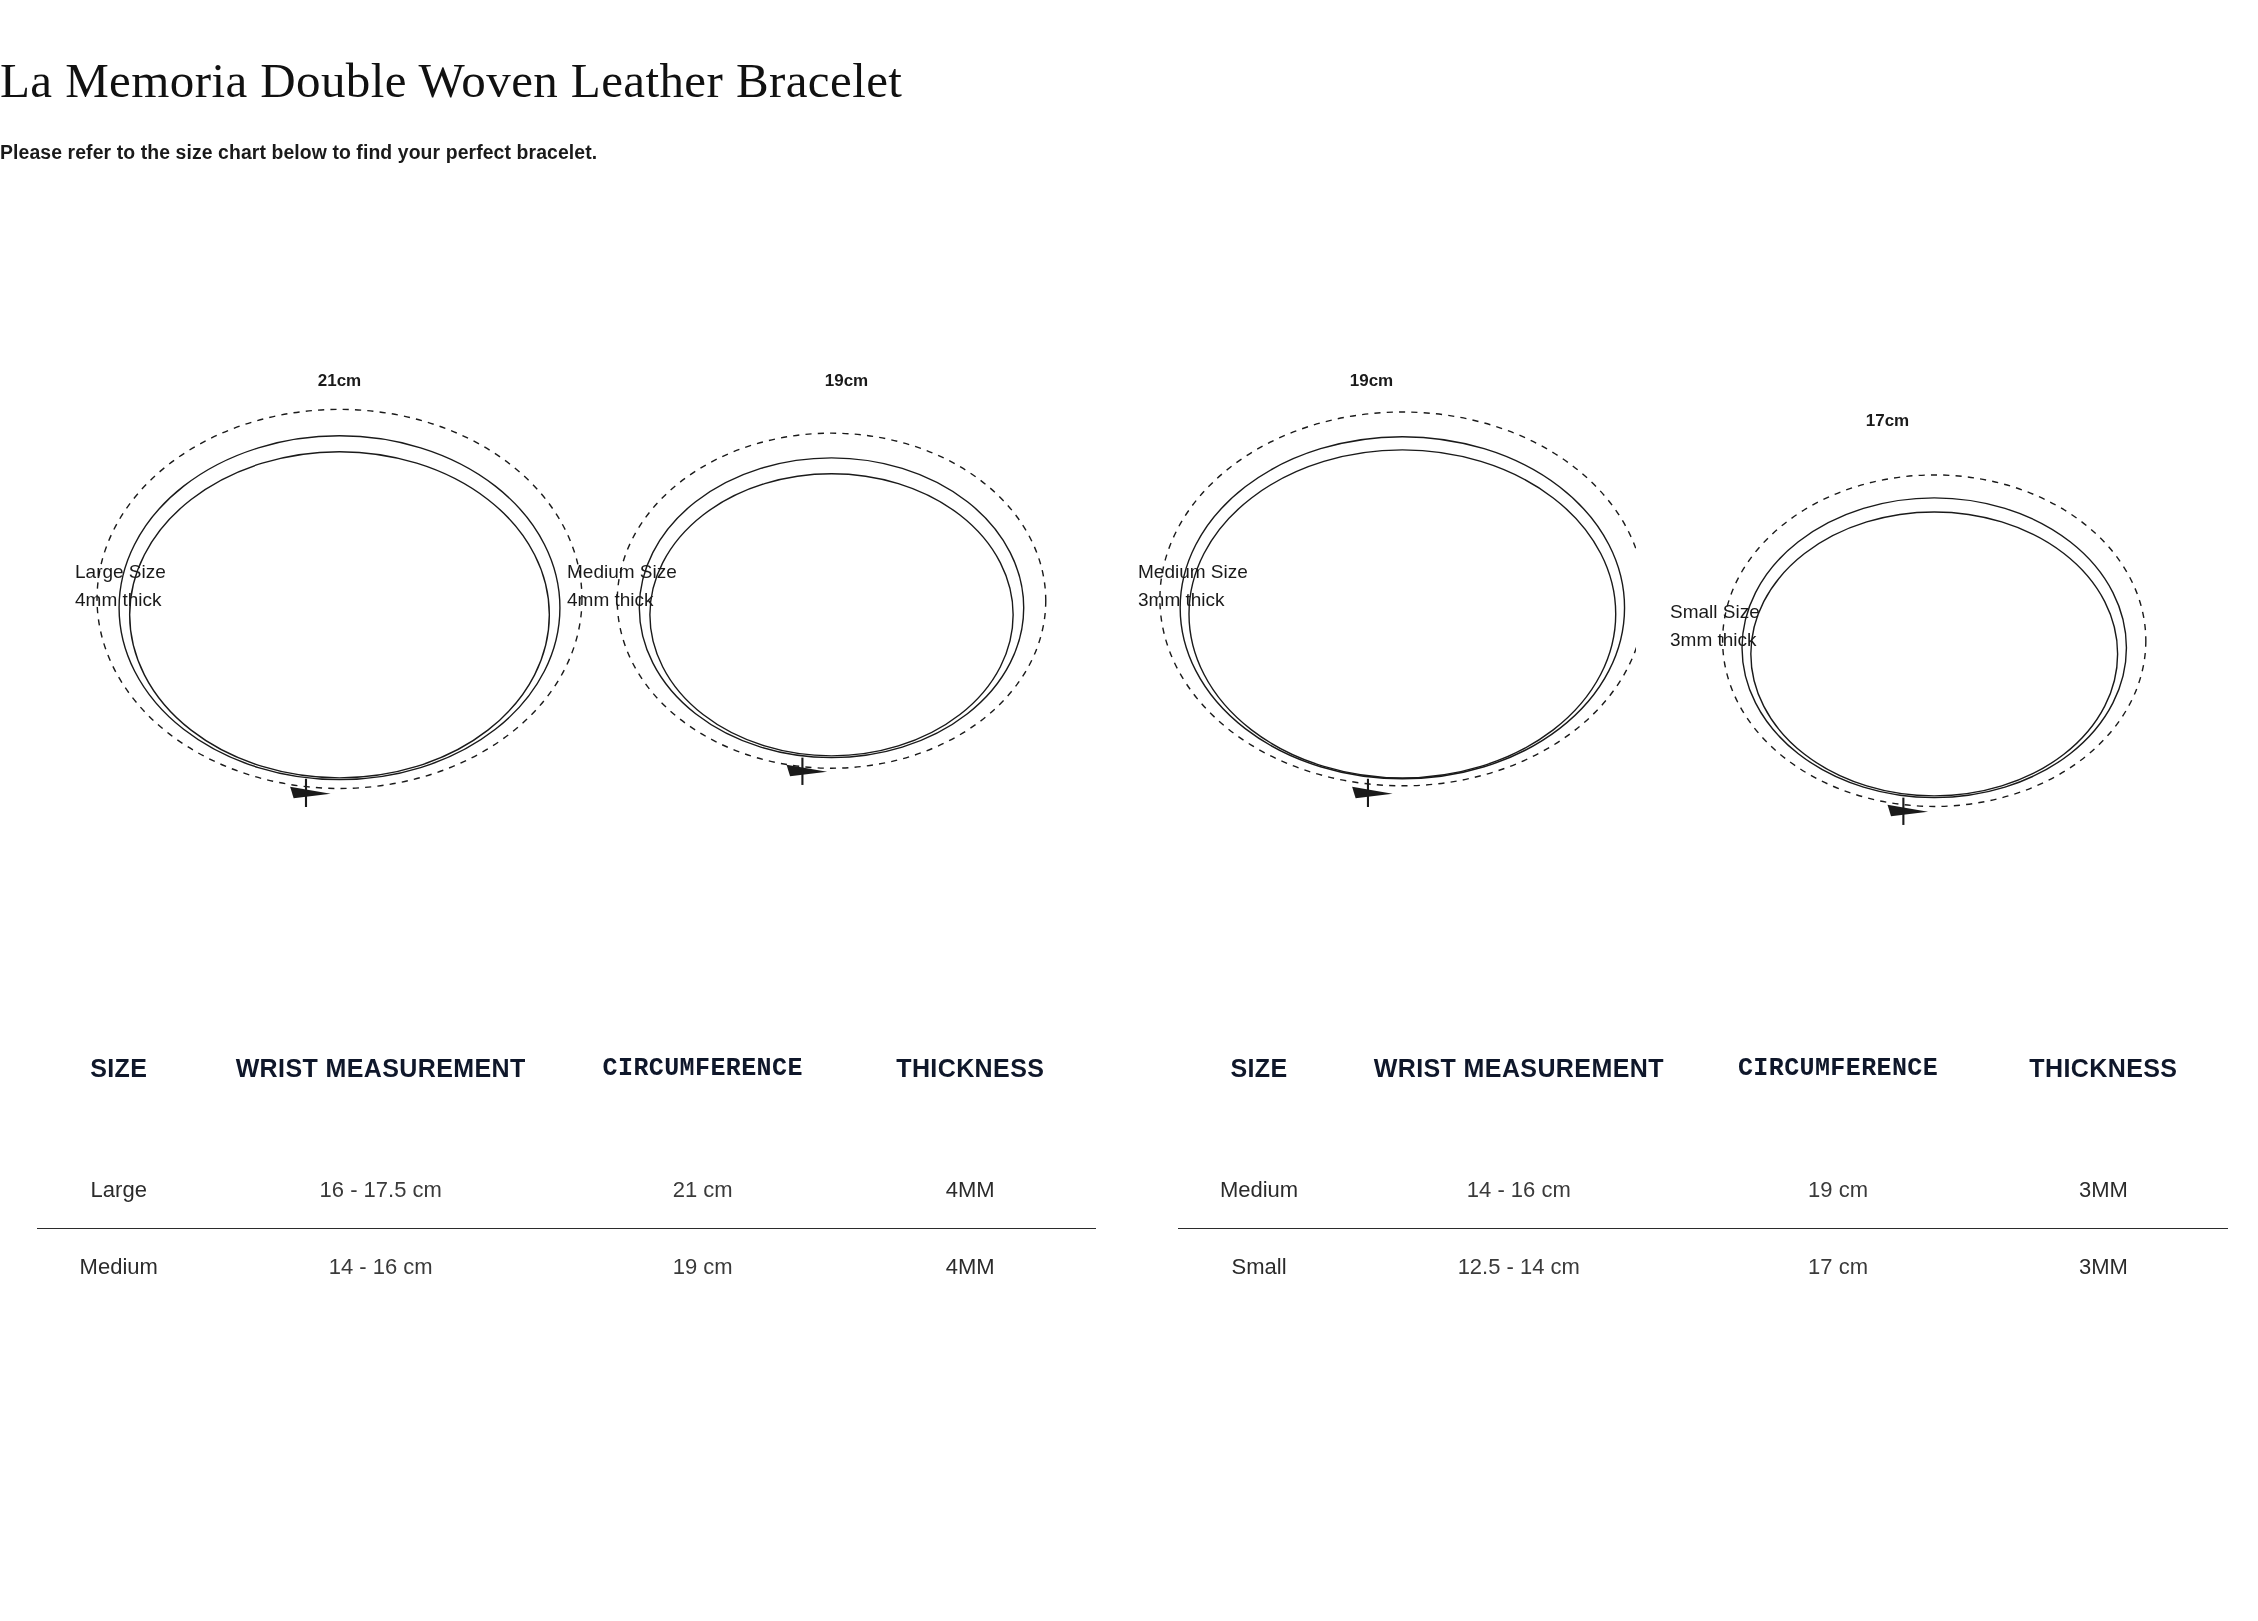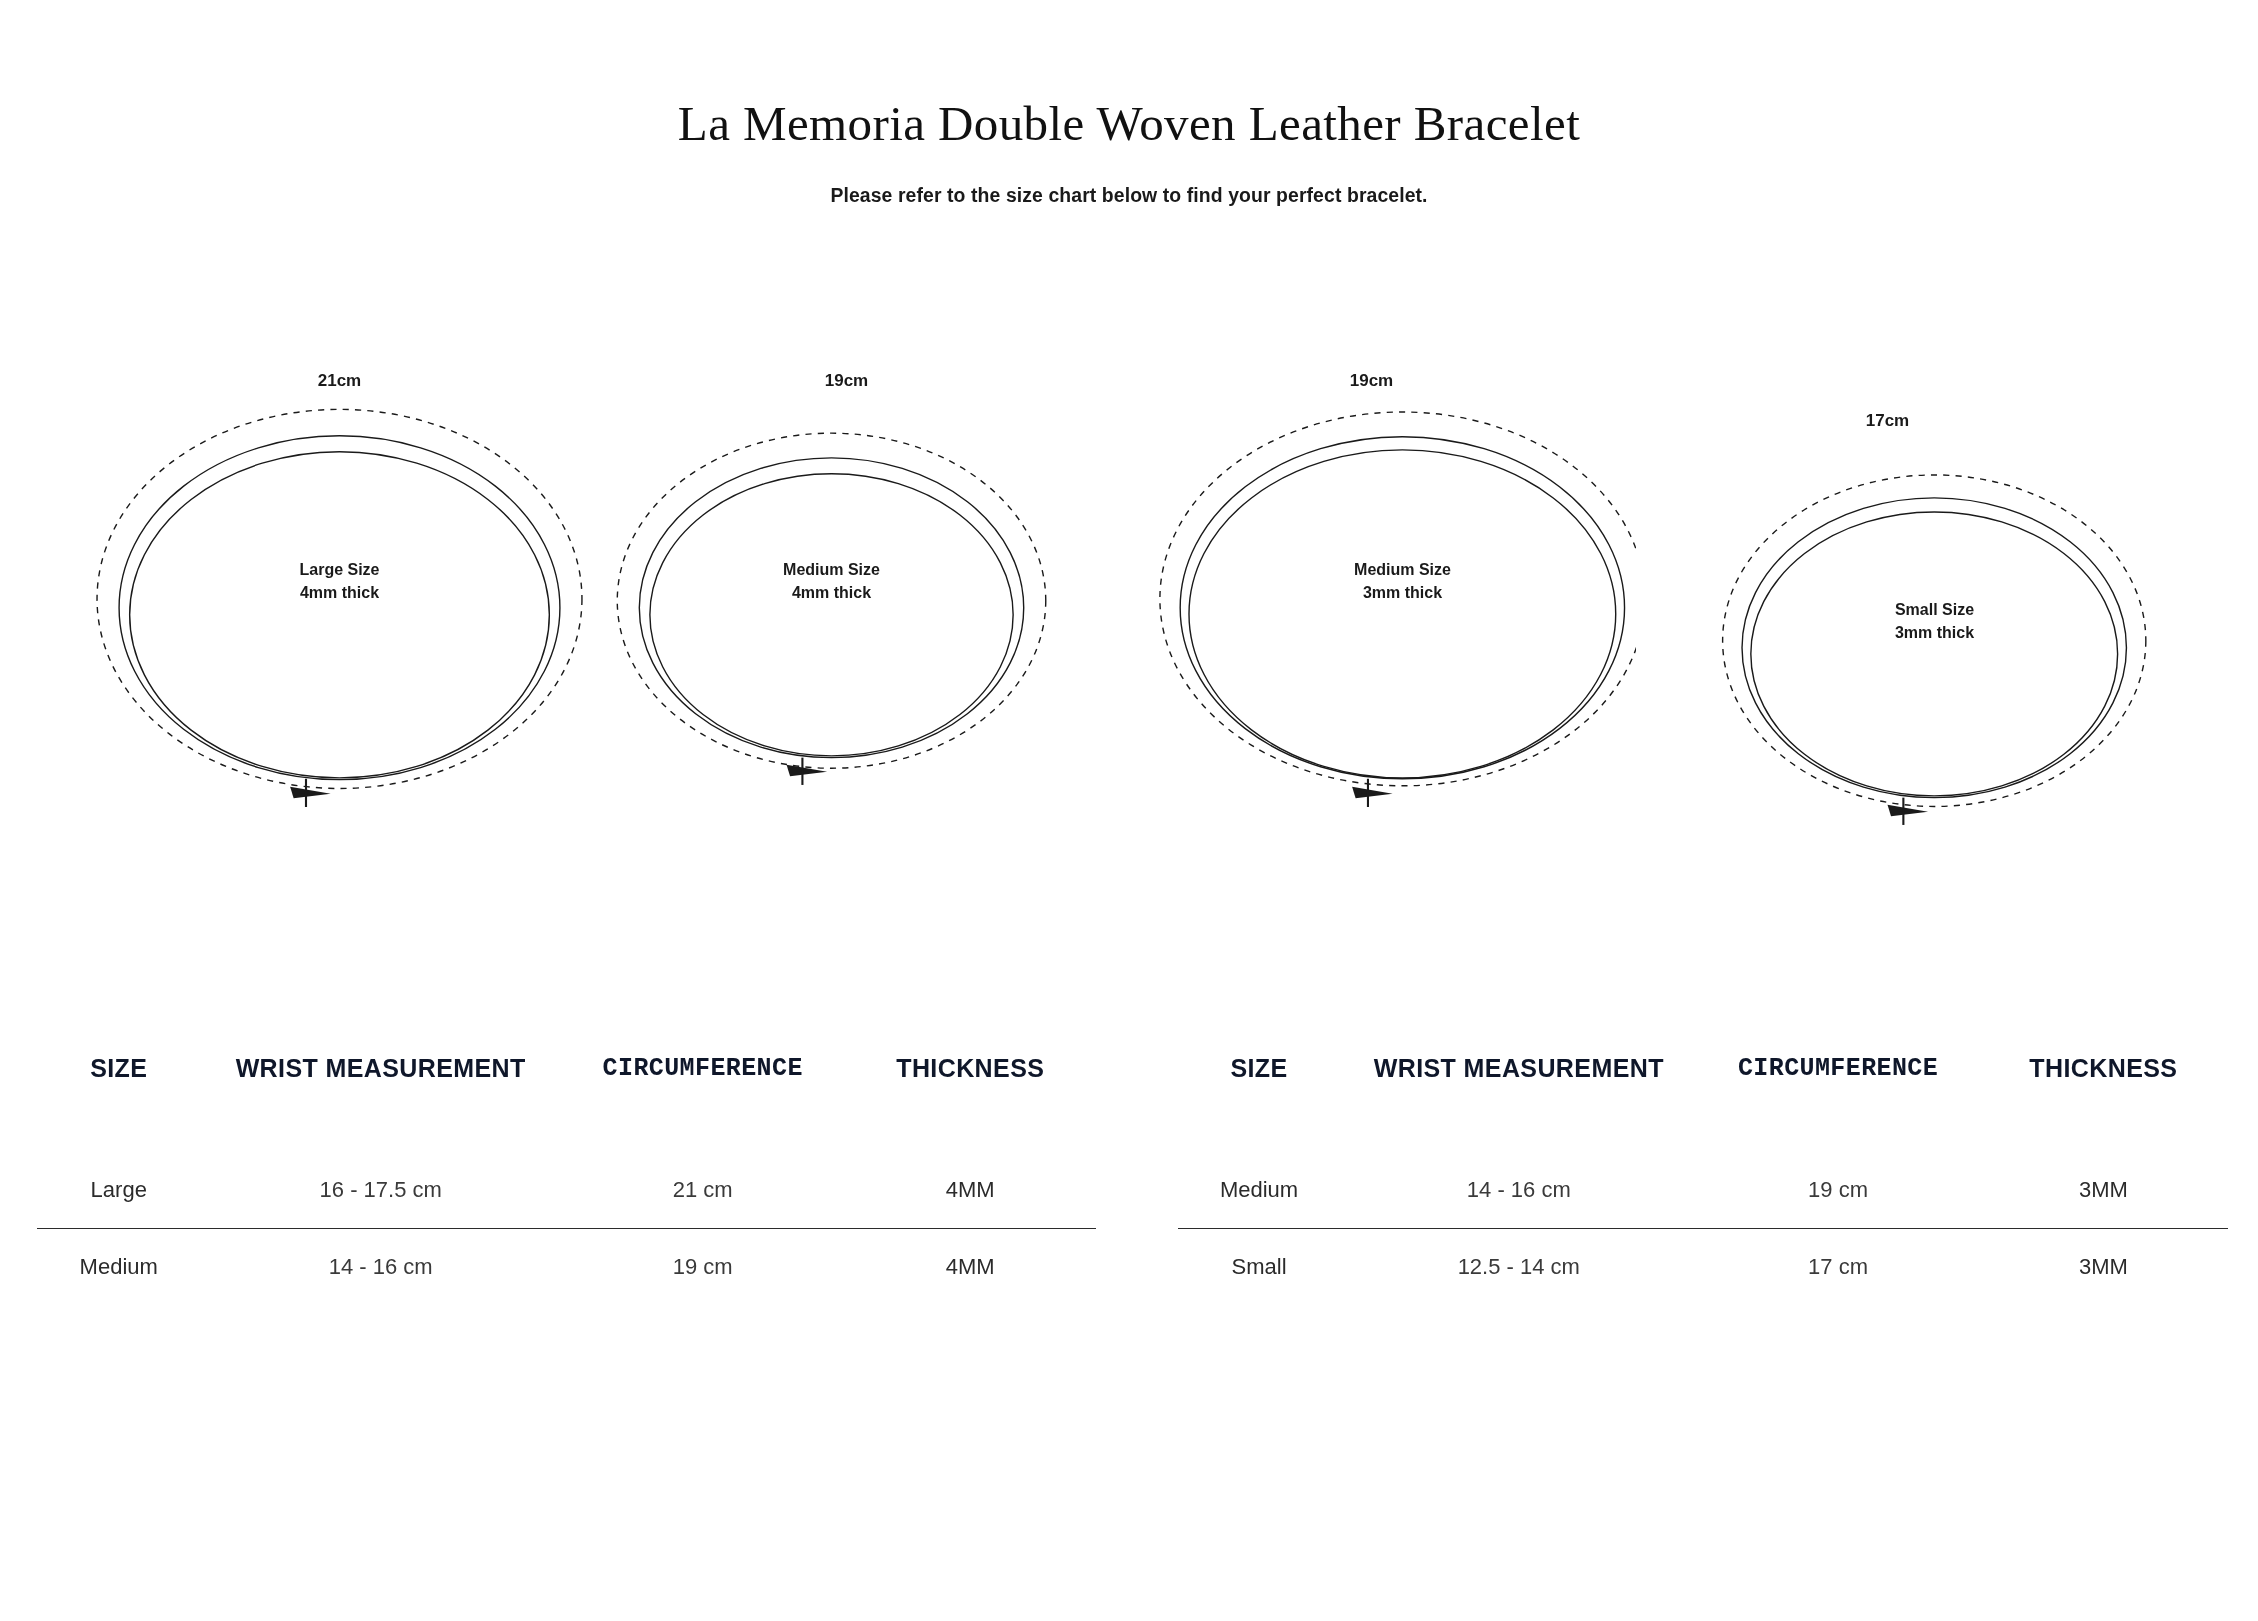--- a/index.html
+++ b/index.html
@@ -17,22 +17,21 @@
   }
 
   .page {
     position: relative;
     width: 2258px;
     height: 1622px;
   }
 
   
   .header {
-    text-align: center;
-    padding-top: 95px;
+    padding-top: 52px;
   }
   .title {
     font-family: "Liberation Serif", serif;
     font-size: 49px;
     font-weight: 400;
     letter-spacing: 0.4px;
     color: #111111;
     margin: 0;
   }
   .subtitle {
@@ -64,23 +63,22 @@
     width: 100%;
     text-align: center;
     font-size: 17px;
     font-weight: 700;
     color: #1a1a1a;
   }
   .diagram .labels {
     position: absolute;
     left: 0;
     width: 100%;
-    text-align: center;
-    font-size: 16px;
-    font-weight: 700;
+    font-size: 19px;
+    font-weight: 400;
     line-height: 1.45;
     color: #1a1a1a;
   }
   .diagram svg {
     position: absolute;
     top: 25px;
     left: 0;
   }
 
   

